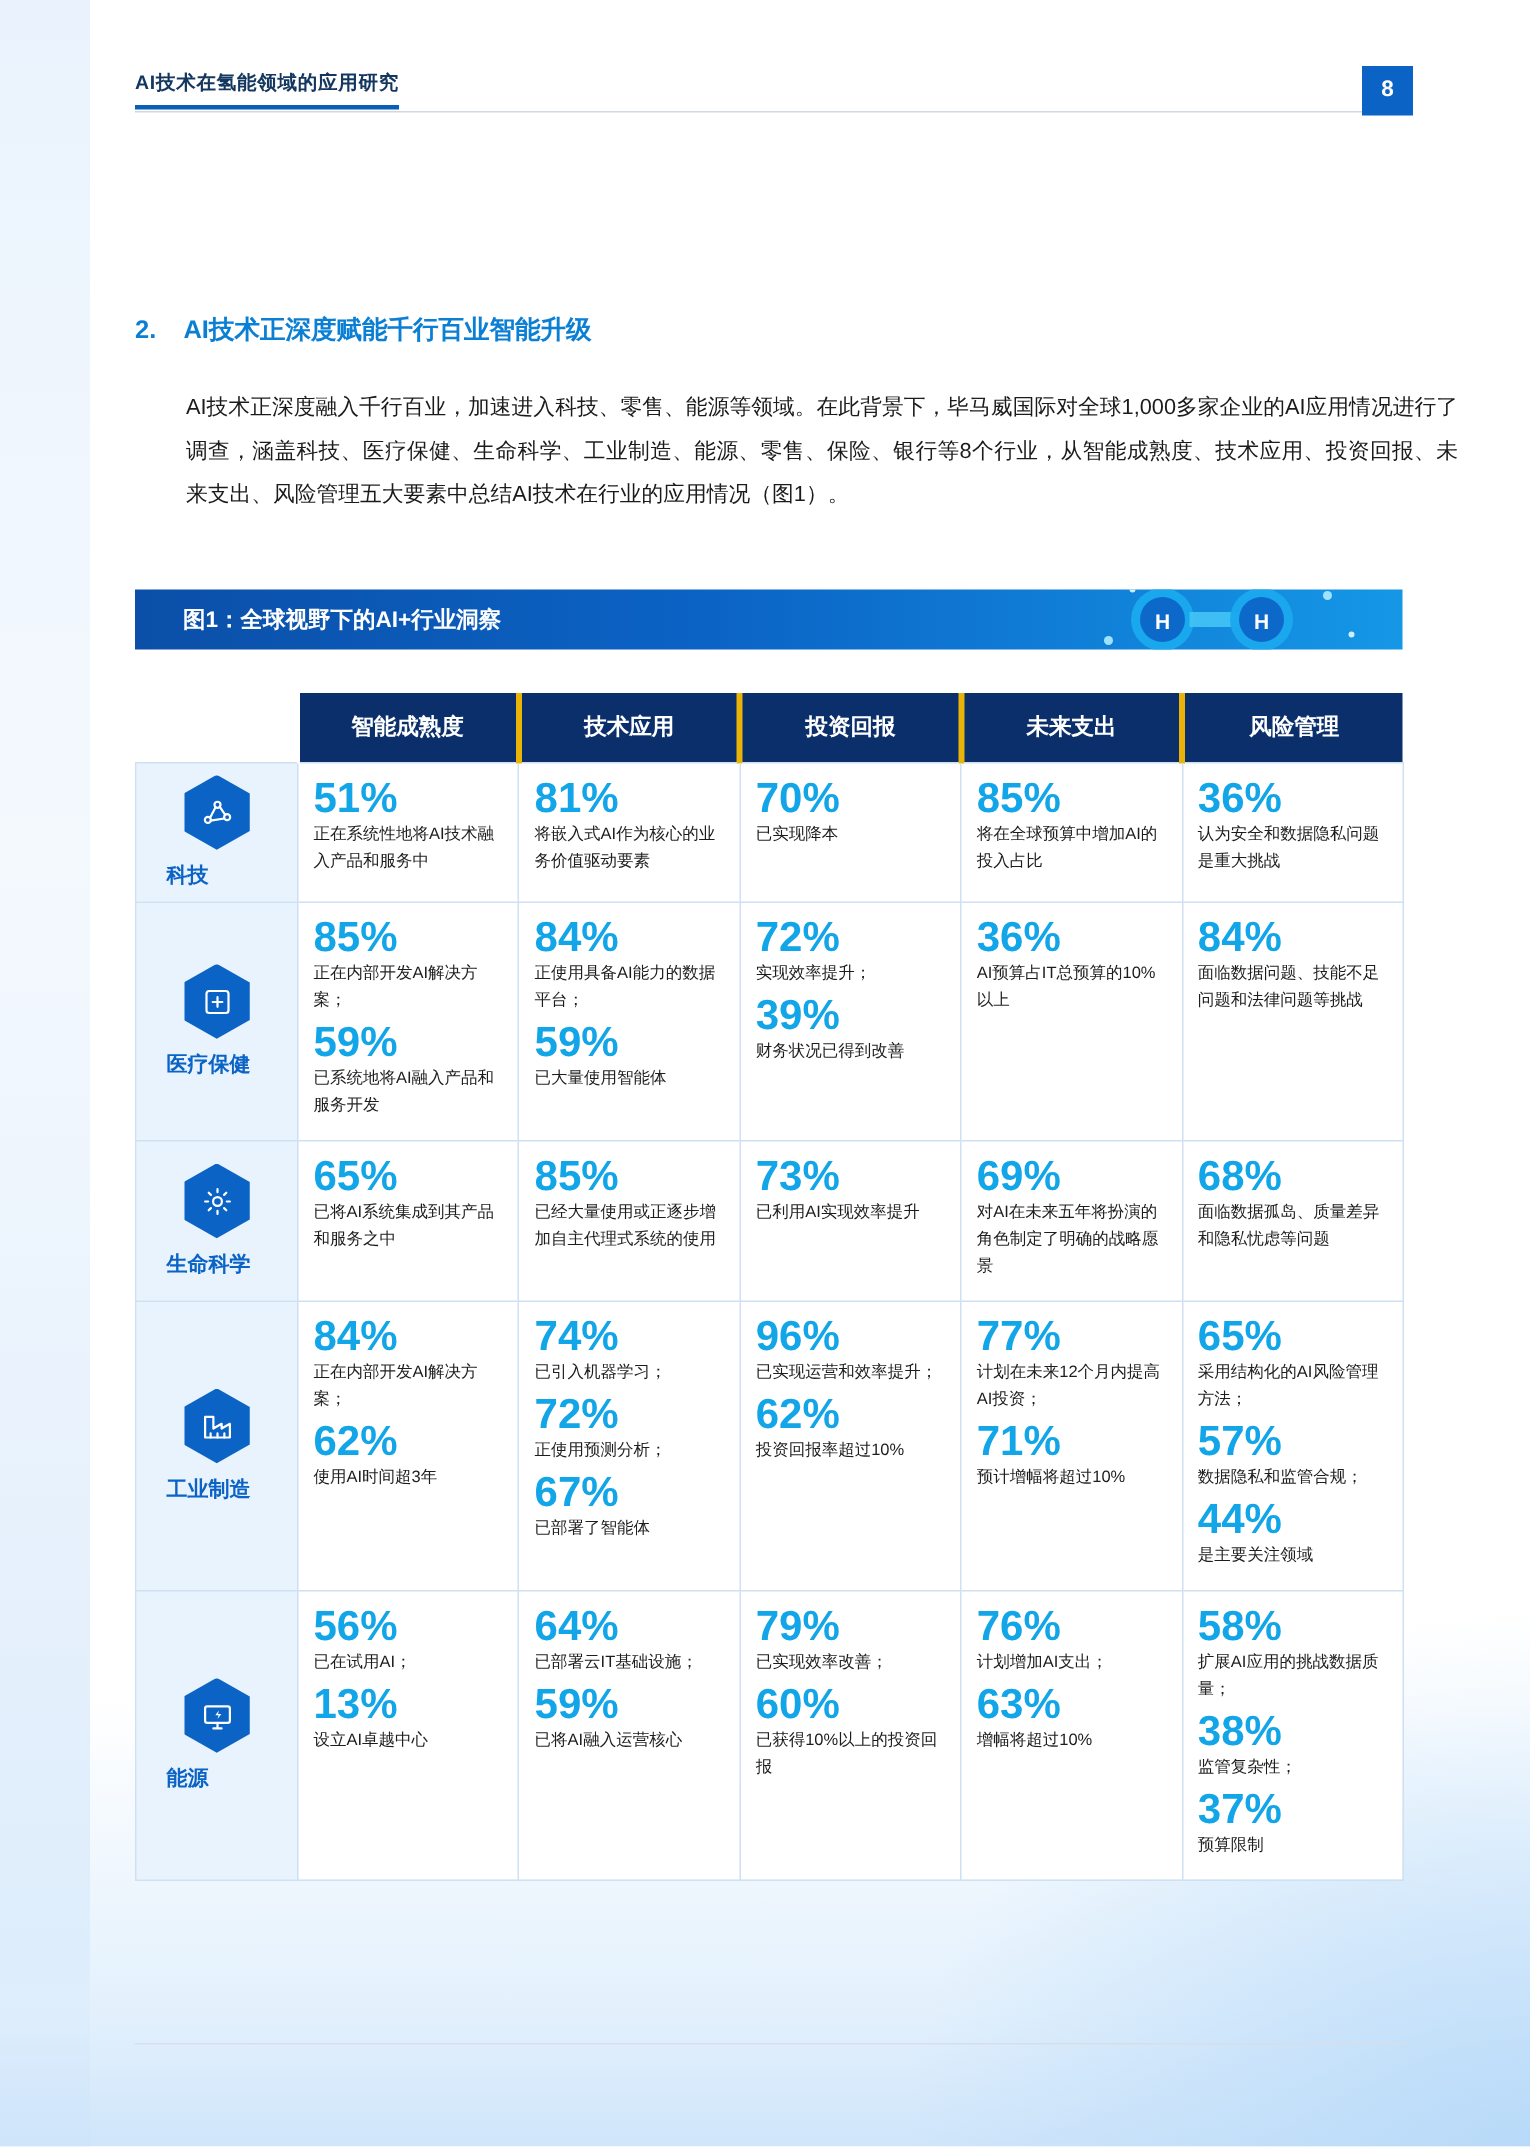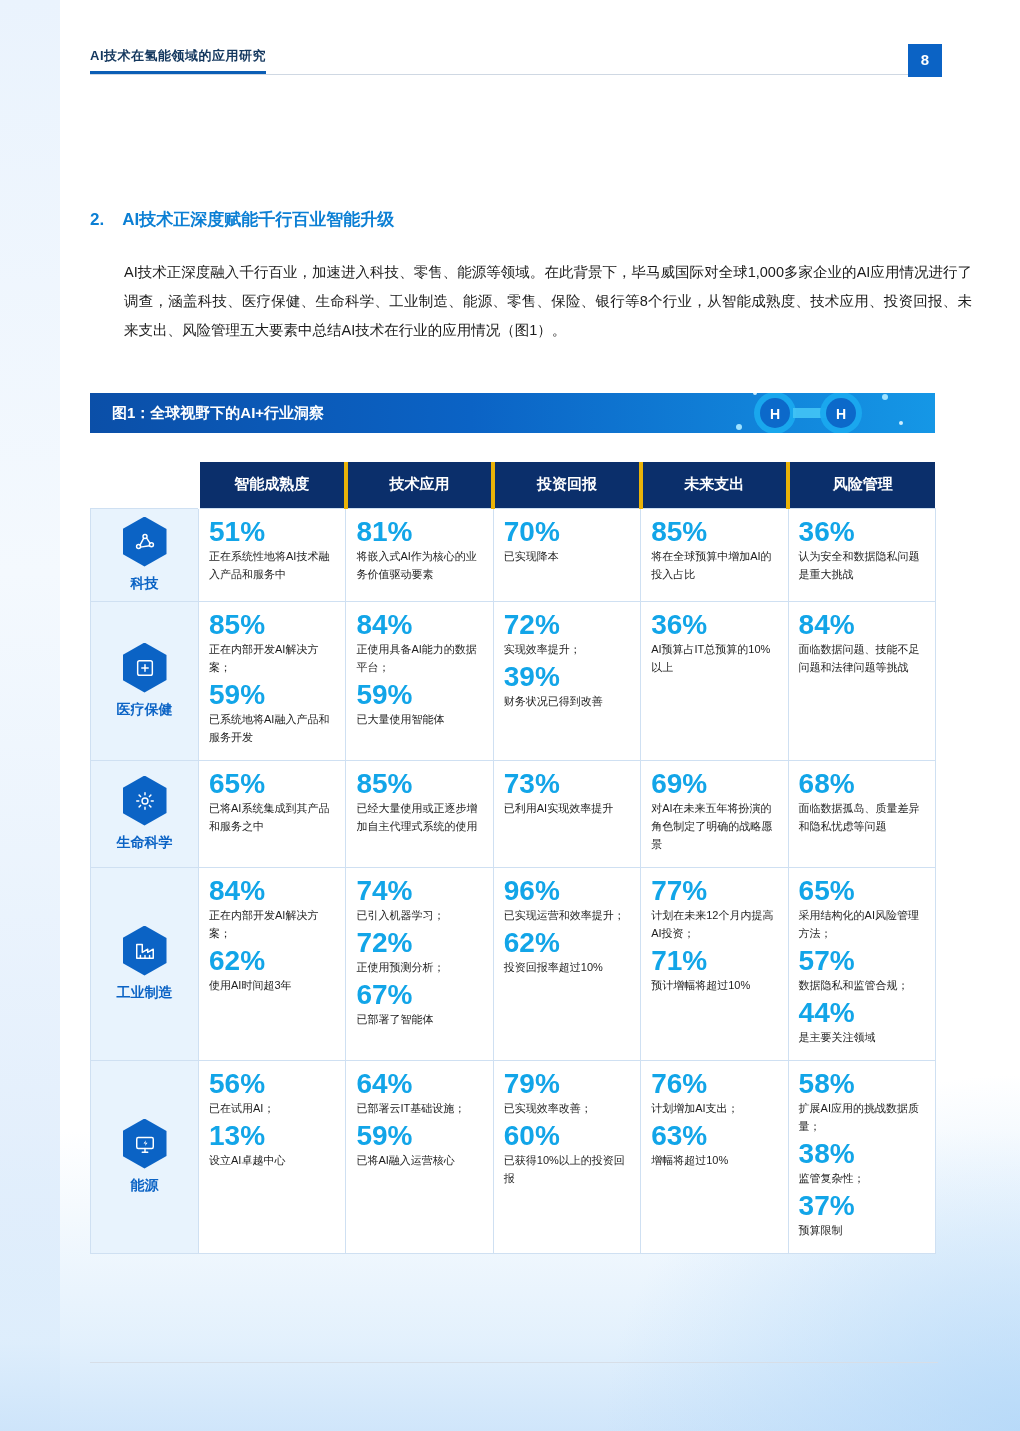--- a/index.html
+++ b/index.html
@@ -61,21 +61,21 @@
     font-size:14.5px; line-height:29px; color:#1b1b1b; text-align:justify;margin-left:34px;
   }
   
   .fig-bar {
     position:absolute; left:90px; top:393px; width:845px; height:40px;
     background:linear-gradient(90deg,#0b4fa8 0%, #0b63c5 45%, #1597e6 100%);
     display:flex; align-items:center;
     overflow:hidden;
   }
   .fig-bar-title {
-    color:#fff; font-size:15px; font-weight:bold; padding-left:22px;
+    color:#fff; font-size:15px; font-weight:bold; padding-left:32px;
   }
   .fig-deco {
     position:absolute; right:10px; top:-14px; width:210px; height:70px;
   }
   
   .tbl {
     position:absolute; left:90px; top:462px; width:845px;
     border-collapse:collapse;
     table-layout:fixed;
   }
@@ -93,23 +93,22 @@
   .tbl th.blank { background:#ffffff; border-right:2px solid #ffffff; }
   .tbl th:last-child { border-right:none; }
   .tbl td {
     vertical-align:top;
     border:1px solid #cfe0f2;
     padding:10px 10px 14px 10px;
     background:#ffffff;
   }
   .tbl td.rowhead {
     background:#e8f3fd;
-    text-align:center;
     vertical-align:middle;
-    padding:8px 10px;
+    padding:8px 20px;
     border:1px solid #cfe0f2;
   }
   .rowhead .label {
     margin-top:8px; font-size:14px; font-weight:bold; color:#0b63c5;
   }
   .hexicon {
     width:44px; height:50px; margin:0 auto;
     background:#0b63c5;
     clip-path:polygon(50% 0%, 100% 25%, 100% 75%, 50% 100%, 0% 75%, 0% 25%);
     display:flex; align-items:center; justify-content:center;

